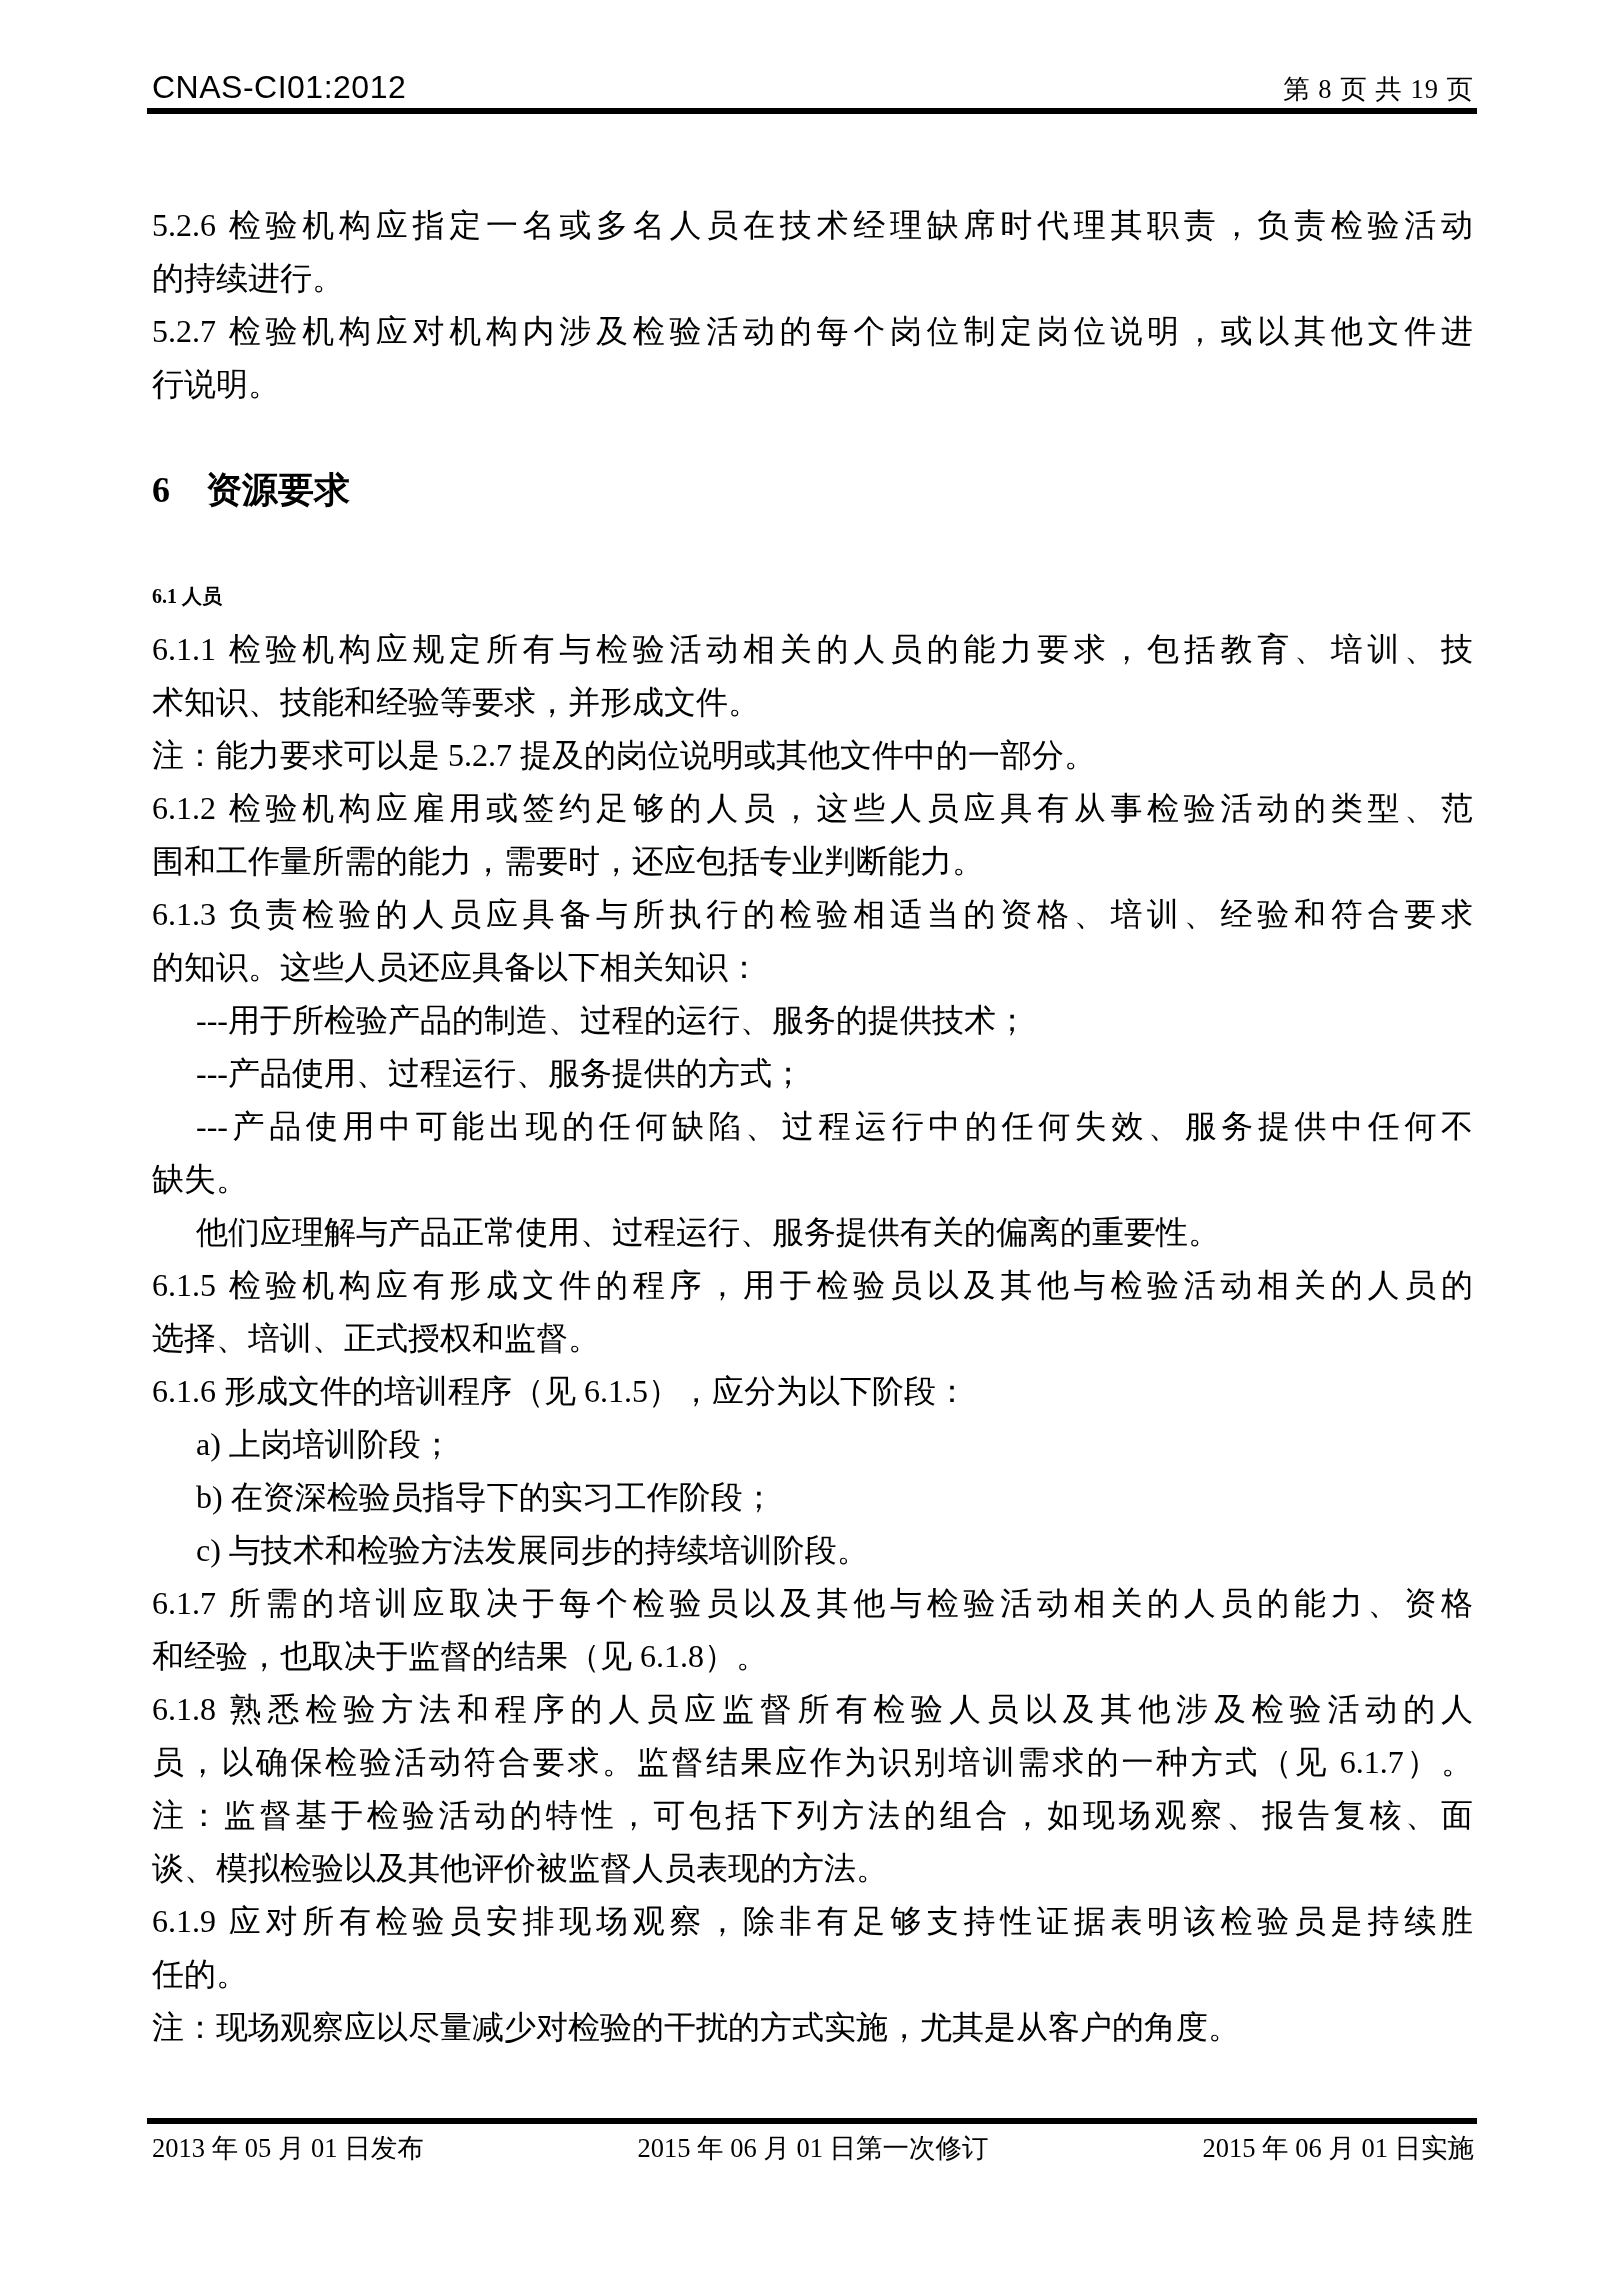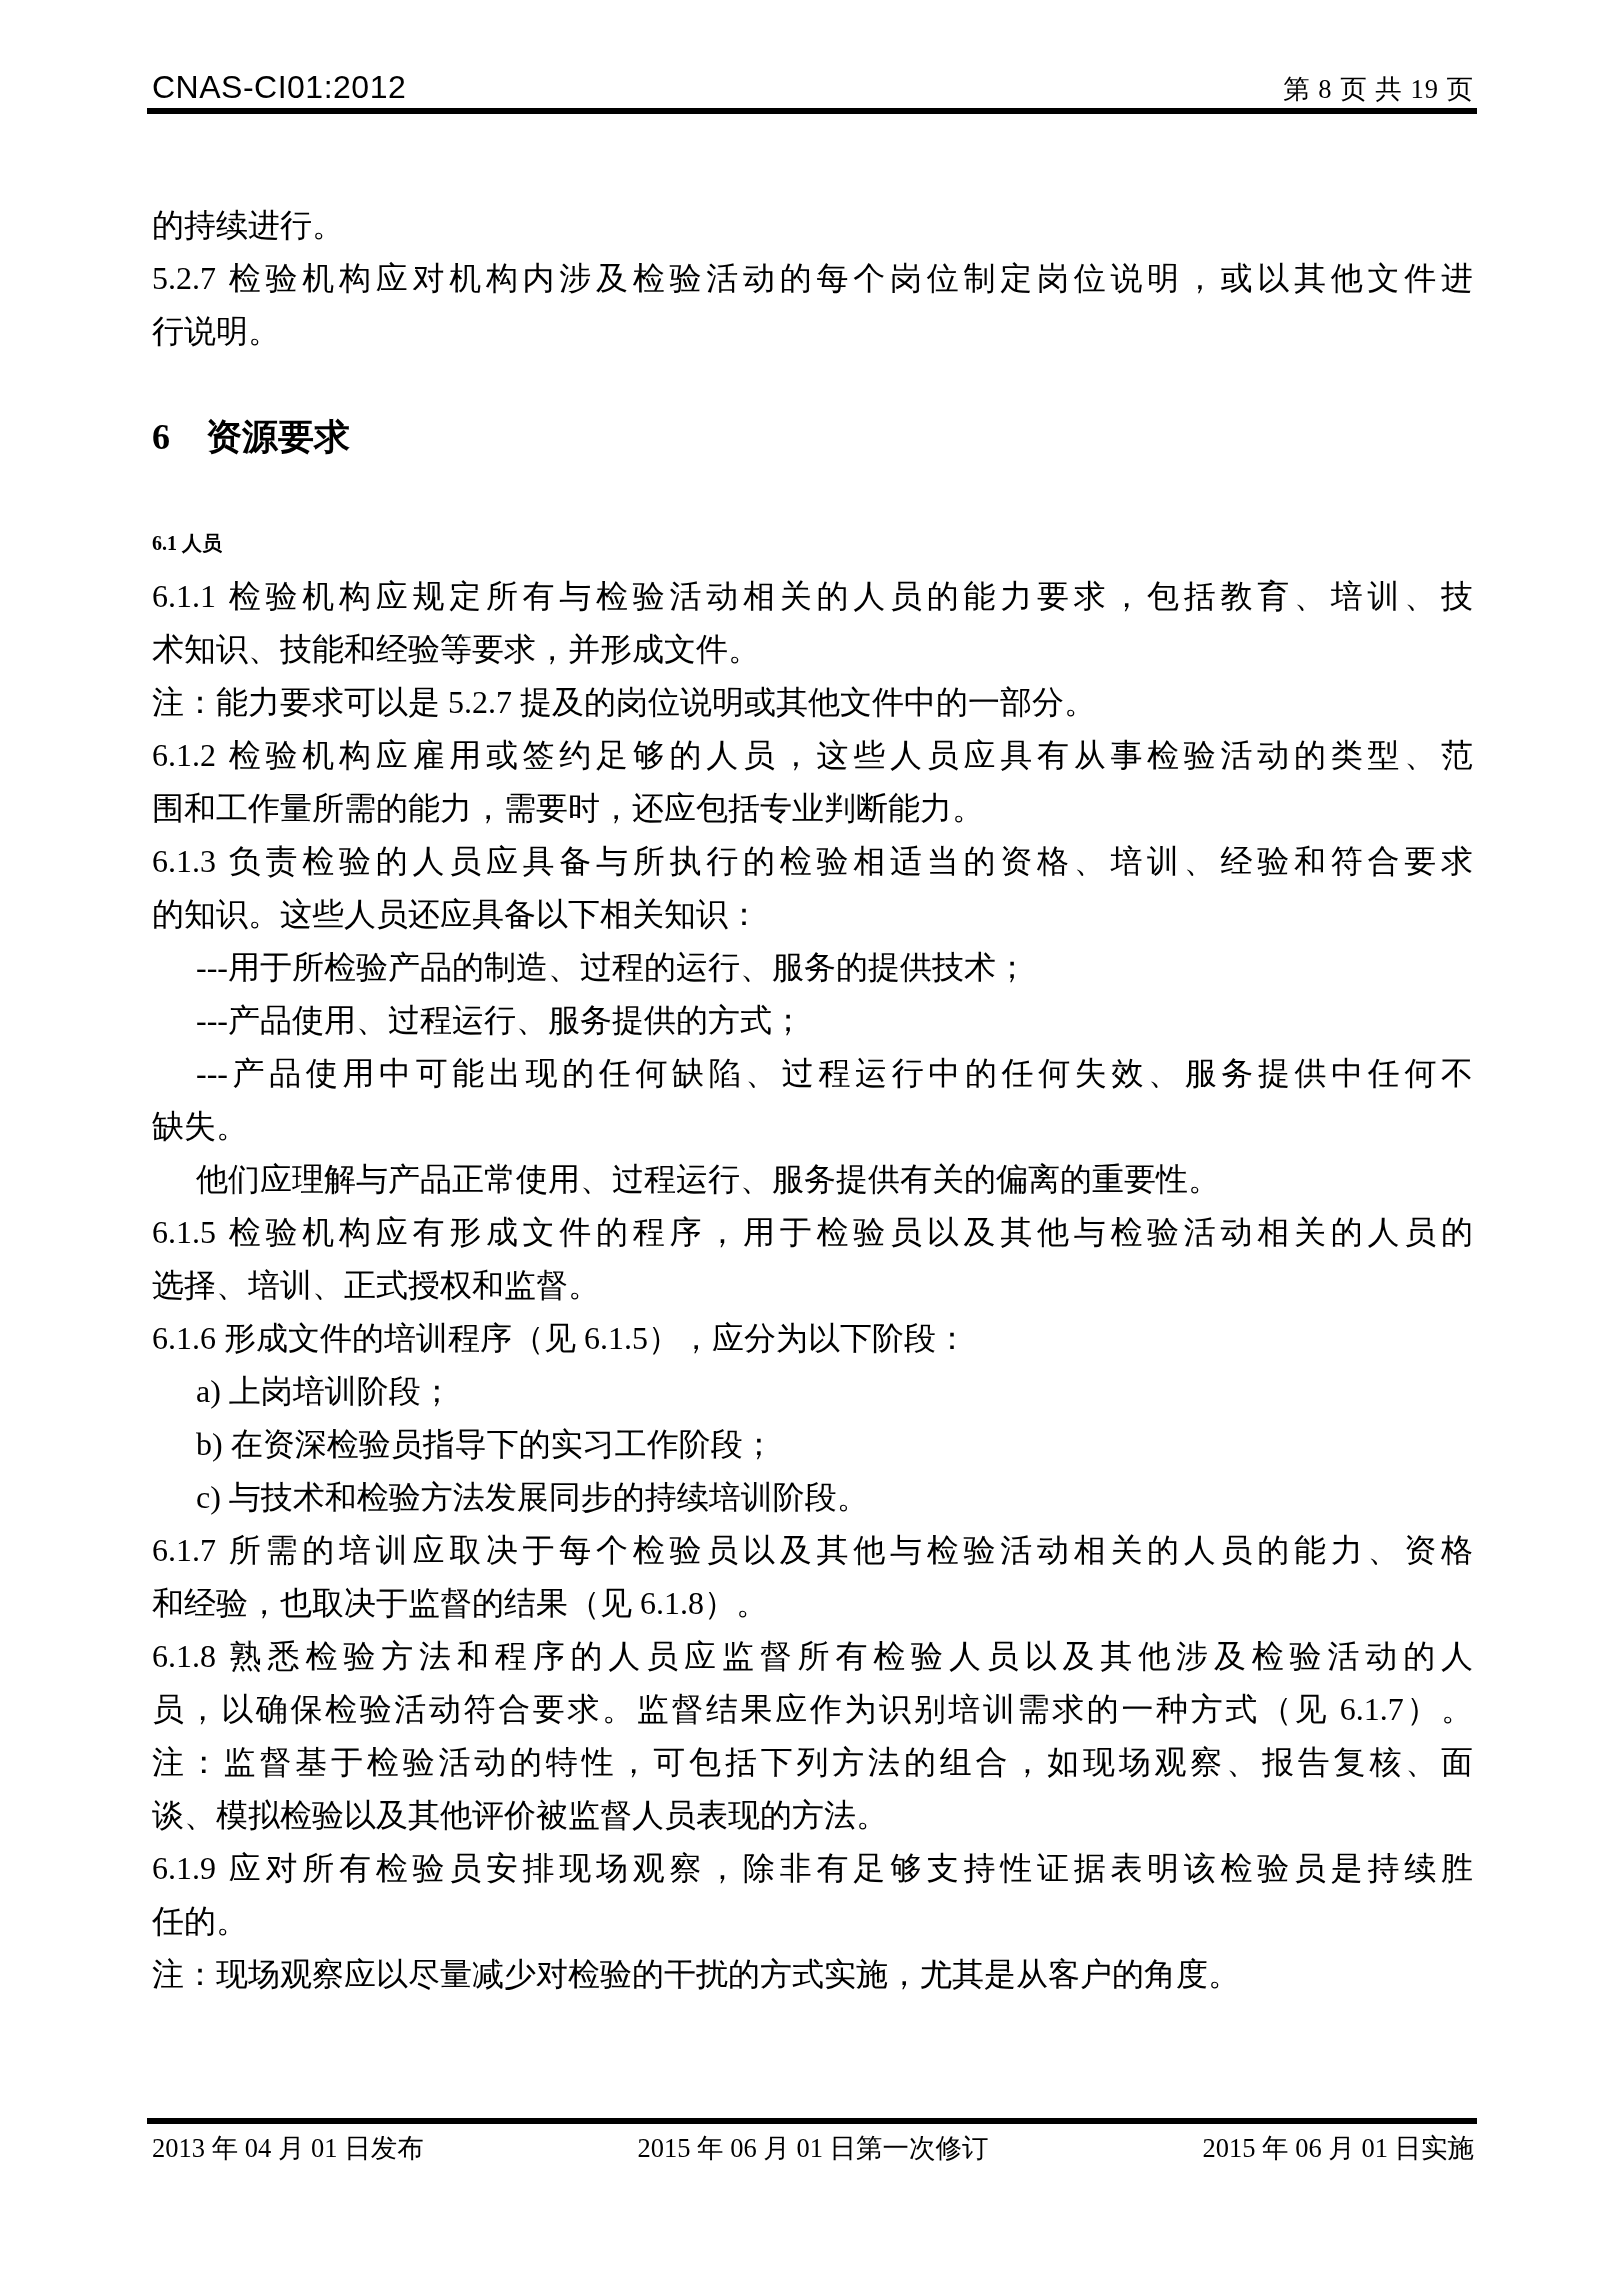--- a/index.html
+++ b/index.html
@@ -83,20 +83,21 @@
 <div class="page">
 
   <div class="header">
     <span class="doc-code">CNAS-CI01:2012</span>
     <span class="page-info">第 8 页 共 19 页</span>
   </div>
 
   <div class="rule rule-top"></div>
 
   <div class="doc-body">
+      <div class="line pj">5.2.6 检验机构应指定一名或多名人员在技术经理缺席时代理其职责，负责检验活动</div>
       <div class="line p">的持续进行。</div>
       <div class="line pj">5.2.7 检验机构应对机构内涉及检验活动的每个岗位制定岗位说明，或以其他文件进</div>
       <div class="line p">行说明。</div>
       <div class="line gap"></div>
       <div class="line h1">6　资源要求</div>
       <div class="line gap"></div>
       <div class="line h2">6.1 人员</div>
       <div class="line pj">6.1.1 检验机构应规定所有与检验活动相关的人员的能力要求，包括教育、培训、技</div>
       <div class="line p">术知识、技能和经验等要求，并形成文件。</div>
       <div class="line p">注：能力要求可以是 5.2.7 提及的岗位说明或其他文件中的一部分。</div>
@@ -122,19 +123,19 @@
       <div class="line pj">注：监督基于检验活动的特性，可包括下列方法的组合，如现场观察、报告复核、面</div>
       <div class="line p">谈、模拟检验以及其他评价被监督人员表现的方法。</div>
       <div class="line pj">6.1.9 应对所有检验员安排现场观察，除非有足够支持性证据表明该检验员是持续胜</div>
       <div class="line p">任的。</div>
       <div class="line p">注：现场观察应以尽量减少对检验的干扰的方式实施，尤其是从客户的角度。</div>
     </div>
 
   <div class="rule rule-bottom"></div>
 
   <div class="footer">
-    <span>2013 年 04 月 01 日发布</span>
+    <span>2013 年 05 月 01 日发布</span>
     <span>2015 年 06 月 01 日第一次修订</span>
     <span>2015 年 06 月 01 日实施</span>
   </div>
 
 </div>
 
 
 </body></html>

